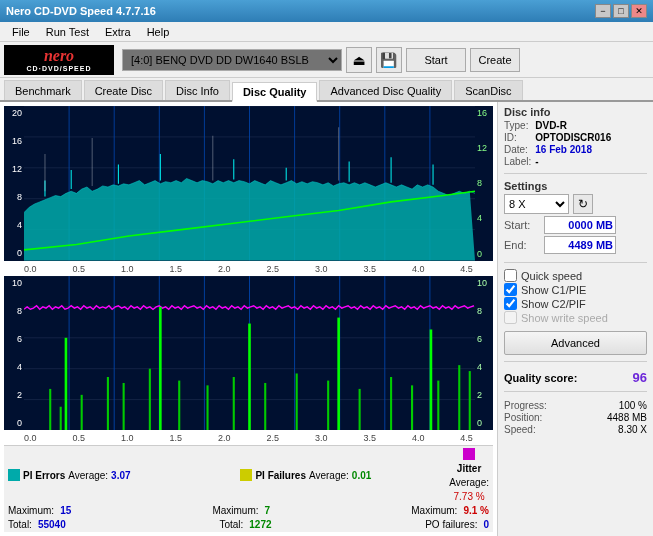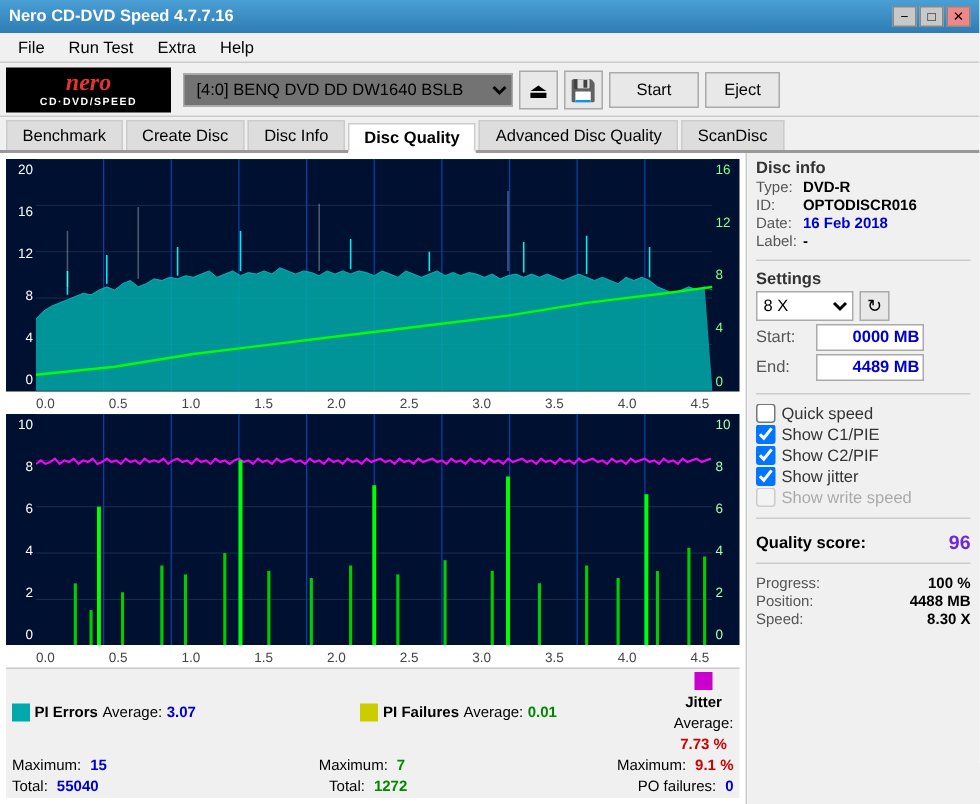--- a/index.html
+++ b/index.html
@@ -340,21 +340,21 @@
     .progress-section {
       font-size: 10px;
       margin-top: 2px;
     }
     .progress-row {
       display: flex;
       justify-content: space-between;
       margin-bottom: 1px;
     }
     .progress-key { color: #555; }
-    .progress-val { color: #000; font-weight: bold; }
+    .progress-val { color: #000; font-weight: normal; }
   </style>
 </head>
 <body>
 
 <div class="title-bar">
   <span class="title-bar-text">Nero CD-DVD Speed 4.7.7.16</span>
   <div class="title-bar-buttons">
     <div class="title-btn">−</div>
     <div class="title-btn">□</div>
     <div class="title-btn" style="background:#e88;">✕</div>
@@ -374,21 +374,21 @@
       <span class="nero-logo-text">nero</span>
       <span class="nero-logo-sub">CD·DVD/SPEED</span>
     </div>
   </div>
   <select class="drive-selector">
     <option>[4:0]  BENQ DVD DD DW1640 BSLB</option>
   </select>
   <div class="toolbar-icon-btn" title="Eject">⏏</div>
   <div class="toolbar-icon-btn" title="Save">💾</div>
   <div class="toolbar-btn" style="width:60px;">Start</div>
-  <div class="toolbar-btn" style="width:50px;">Eject</div>
+  <div class="toolbar-btn" style="width:50px;">Create</div>
 </div>
 
 <div class="tabs-bar">
   <div class="tab">
       <span>Benchmark</span>
     </div>
   <div class="tab">
       <span>Create Disc</span>
     </div>
   <div class="tab">
@@ -581,21 +581,21 @@
         <div style="width:12px;height:12px;background:#cccc00;"></div>
         <span style="font-weight:bold;">PI Failures</span>
         <span>Average:</span>
         <span style="color:#008800;font-weight:bold;">0.01</span>
       </div>
 
       <div style="display:flex;align-items:center;gap:3px;flex-direction:column;">
         <div style="width:12px;height:12px;background:#cc00cc;"></div>
         <span style="font-weight:bold;">Jitter</span>
         <span>Average:</span>
-        <span style="color:#cc0000;font-weight:bold;">7.73 %</span>
+        <span style="color:#cc0000;font-weight:normal;">7.73 %</span>
       </div>
     </div>
     <div style="display:flex; justify-content:space-between; padding: 1px 4px 2px 4px; background:#f0f0f0; font-size:10px;">
       <div style="display:flex;gap:6px;">
         <span>Maximum:</span>
         <span style="color:#0000cc;font-weight:bold;">15</span>
       </div>
       <div style="display:flex;gap:6px;">
         <span>Maximum:</span>
         <span style="color:#008800;font-weight:bold;">7</span>
@@ -666,29 +666,26 @@
       </div>
       <div class="checkbox-row">
         <input type="checkbox" checked="" style="">
         <span class="checkbox-label">Show C1/PIE</span>
       </div>
       <div class="checkbox-row">
         <input type="checkbox" checked="" style="">
         <span class="checkbox-label">Show C2/PIF</span>
       </div>
       <div class="checkbox-row">
-        <input type="checkbox" checked="" style="">
-        <span class="checkbox-label">Show jitter</span>
-      </div>
-      <div class="checkbox-row">
         <input type="checkbox" disabled="" style="">
         <span class="checkbox-label disabled">Show write speed</span>
       </div>
     </div>
 
+    <button class="advanced-btn">Advanced</button>
 
     <div class="divider"></div>
 
     <div class="quality-row">
       <span>Quality score:</span>
       <span class="quality-score">96</span>
     </div>
 
     <div class="divider"></div>
 

